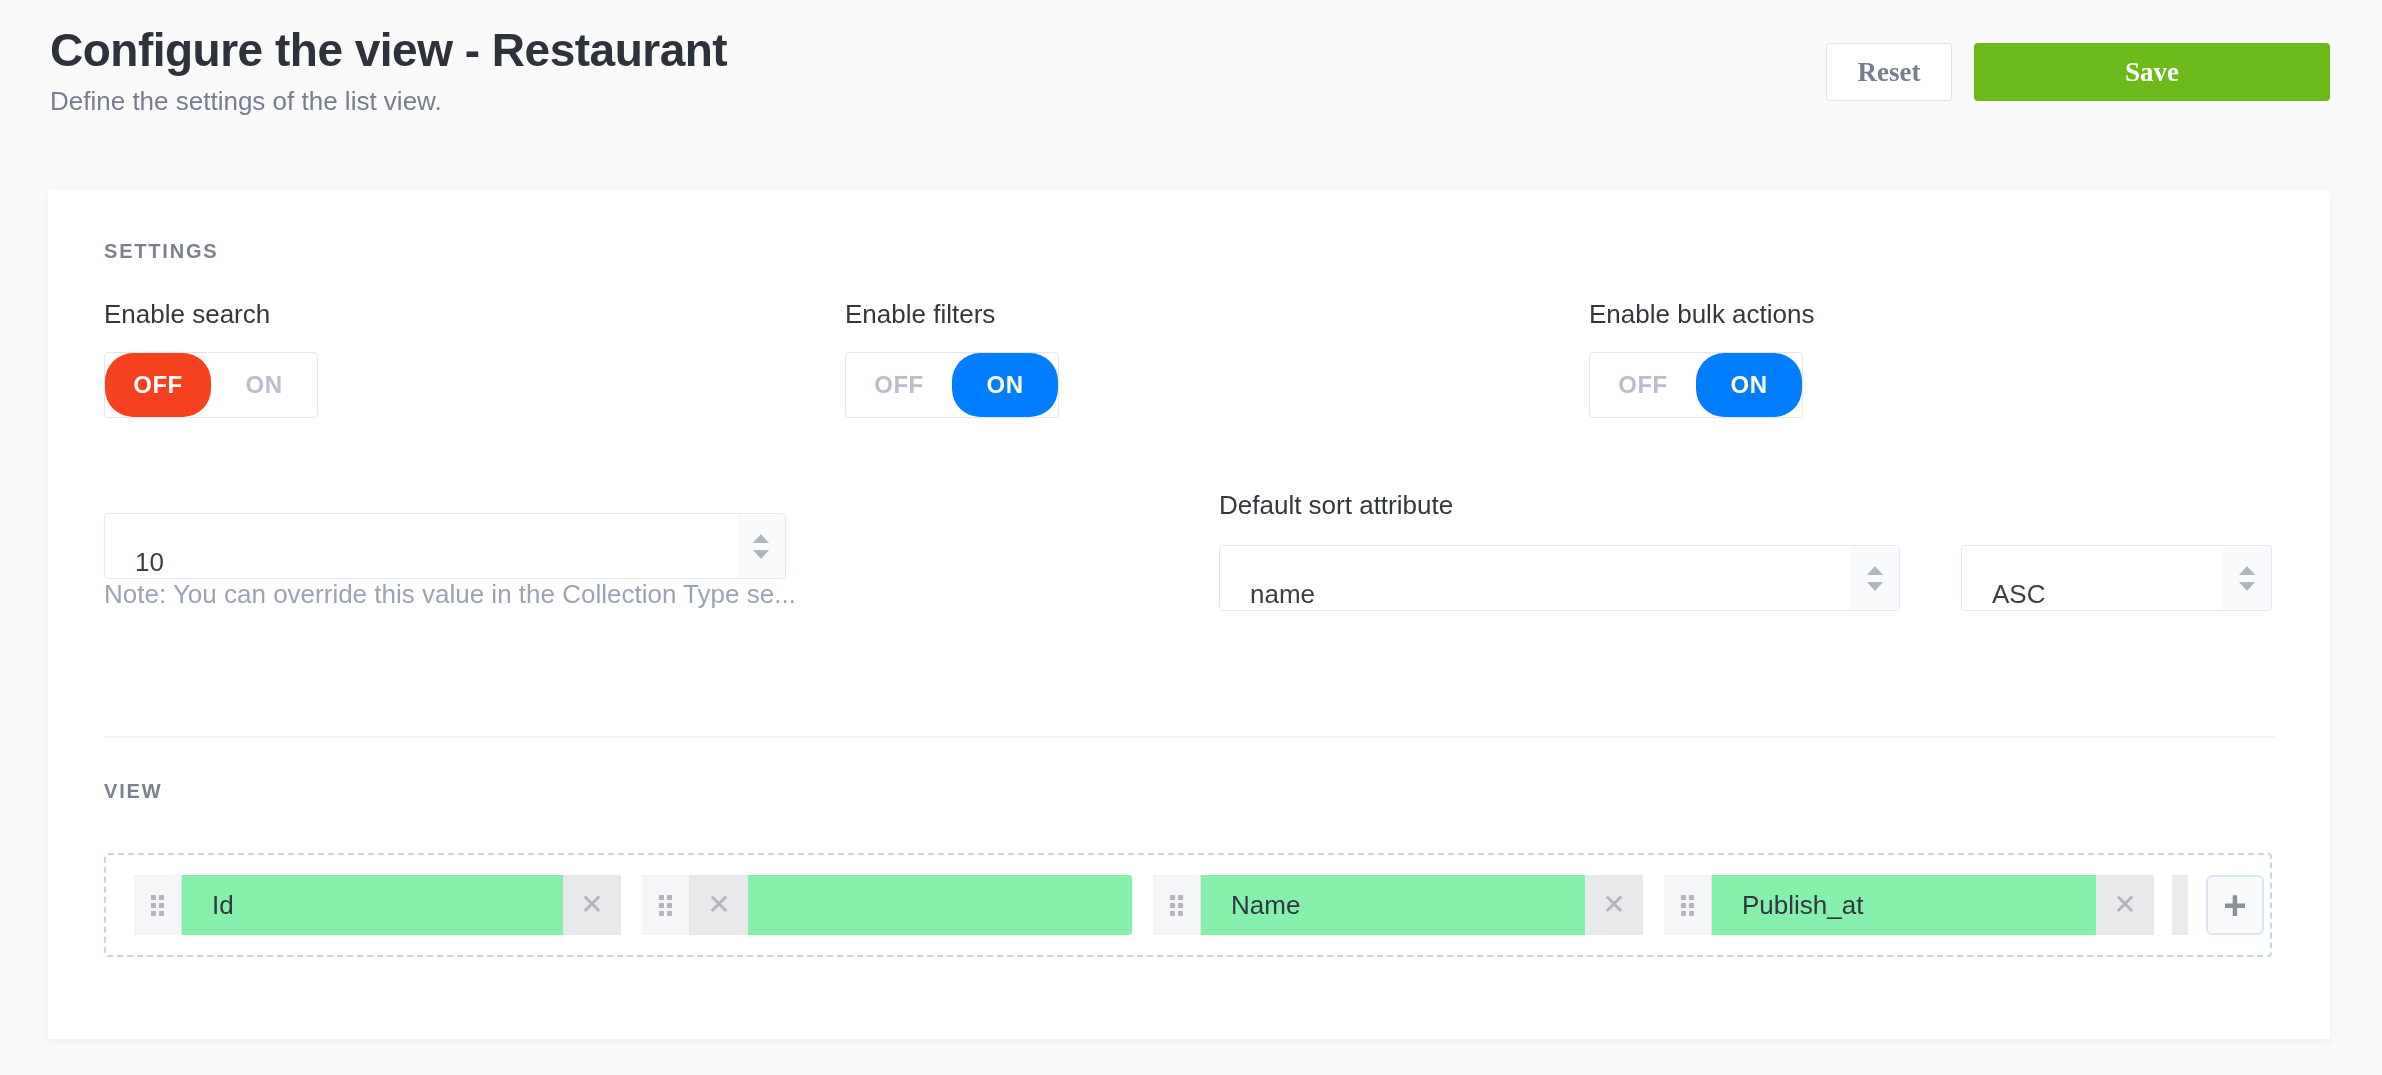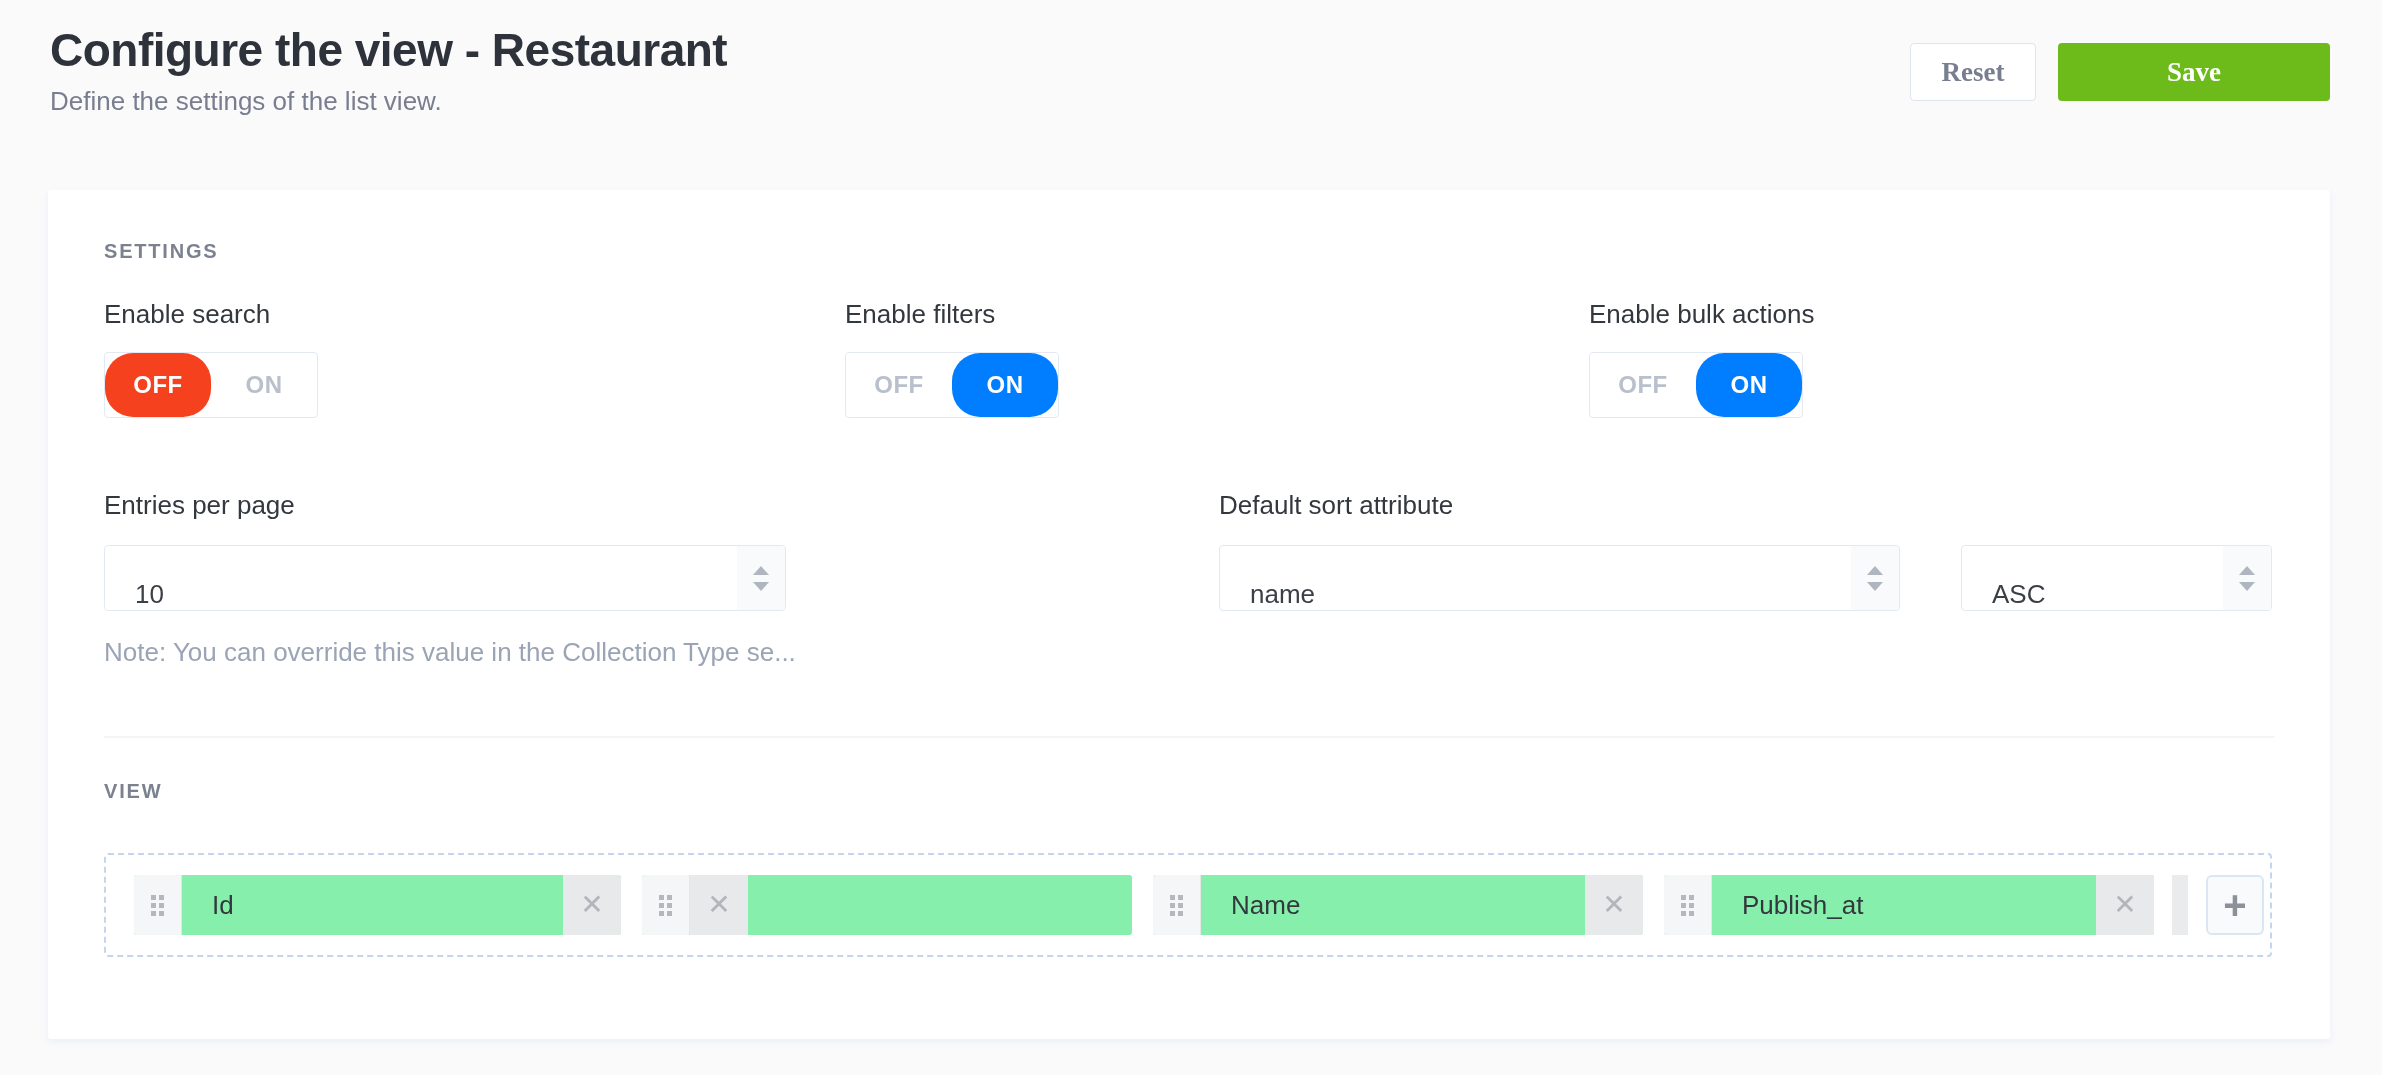--- a/index.html
+++ b/index.html
@@ -12,21 +12,21 @@
     overflow:hidden;
   }
 
   
   .header { position:absolute; left:50px; top:22px; right:52px; display:flex; justify-content:space-between; }
   .page-title { font-size:46px; font-weight:700; color:#2e323a; letter-spacing:-0.5px; line-height:56px; }
   .page-subtitle { font-size:26px; color:#787e8f; margin-top:8px; line-height:30px; }
   .header-actions { display:flex; gap:22px; margin-top:21px; }
   .btn { border:none; cursor:pointer; font-family:Liberation Serif, serif; font-size:27px; font-weight:600; border-radius:4px; height:58px; }
   .btn-reset { width:126px; background:#ffffff; border:1px solid #dfe5ef; color:#787e8f; }
-  .btn-save  { width:272px; background:#6dbb1a; color:#ffffff; }
+  .btn-save  { width:356px; background:#6dbb1a; color:#ffffff; }
 
   
   .card {
     position:absolute; left:48px; top:190px; width:2282px; height:849px;
     background:#ffffff; border-radius:3px;
     box-shadow:0 3px 6px rgba(227,233,243,0.65);
   }
   .section-title {
     position:absolute; left:56px;
     font-size:20px; font-weight:700; letter-spacing:1.8px;
@@ -51,21 +51,21 @@
   .select {
     margin-top:24px; height:66px; background:#ffffff;
     border:1px solid #e3e9f3; border-radius:4px;
     display:flex; align-items:flex-end; cursor:pointer;
   }
   .sel-entries { width:682px; } .sel-name { width:681px; } .sel-order { width:311px;gap:40px; }
   .select-value { flex:1; padding-left:30px; font-size:26px; color:#3b3f46; }
   .spin { width:48px; align-self:stretch; background:#f9fafb; border-radius:0 3px 3px 0; display:flex; flex-direction:column; align-items:center; justify-content:center; gap:7px; }
   .arr-up   { width:0; height:0; border-left:8px solid transparent; border-right:8px solid transparent; border-bottom:9px solid #b0b6c0; }
   .arr-down { width:0; height:0; border-left:8px solid transparent; border-right:8px solid transparent; border-top:9px solid #b0b6c0; }
-  .note { margin-top:26px; font-size:26px; color:#9aa4b5; }
+  .note { font-size:26px; color:#9aa4b5; }
 
   
   .divider { position:absolute; left:56px; right:56px; top:546px; height:2px; background:#f4f4f5; }
 
   
   .fields-box {
     position:absolute; left:56px; top:663px; width:2168px; height:104px;
     border:2px dashed #c3d6ee; border-radius:4px;
     display:flex; align-items:center; padding-left:28px;
   }
@@ -123,21 +123,20 @@
 
   <div class="toggle-group tg-3">
     <div class="field-label">Enable bulk actions</div>
     <div class="toggle">
       <div class="seg">OFF</div>
       <div class="seg active-on">ON</div>
     </div>
   </div>
 
   <div class="select-group sg-entries">
-    <div class="field-label">Entries per page</div>
     <div class="select sel-entries">
       <div class="select-value">10</div>
       <div class="spin">
         <div class="arr-up"></div>
         <div class="arr-down"></div>
       </div>
     </div>
     <div class="note">Note: You can override this value in the Collection Type se...</div>
   </div>
 

